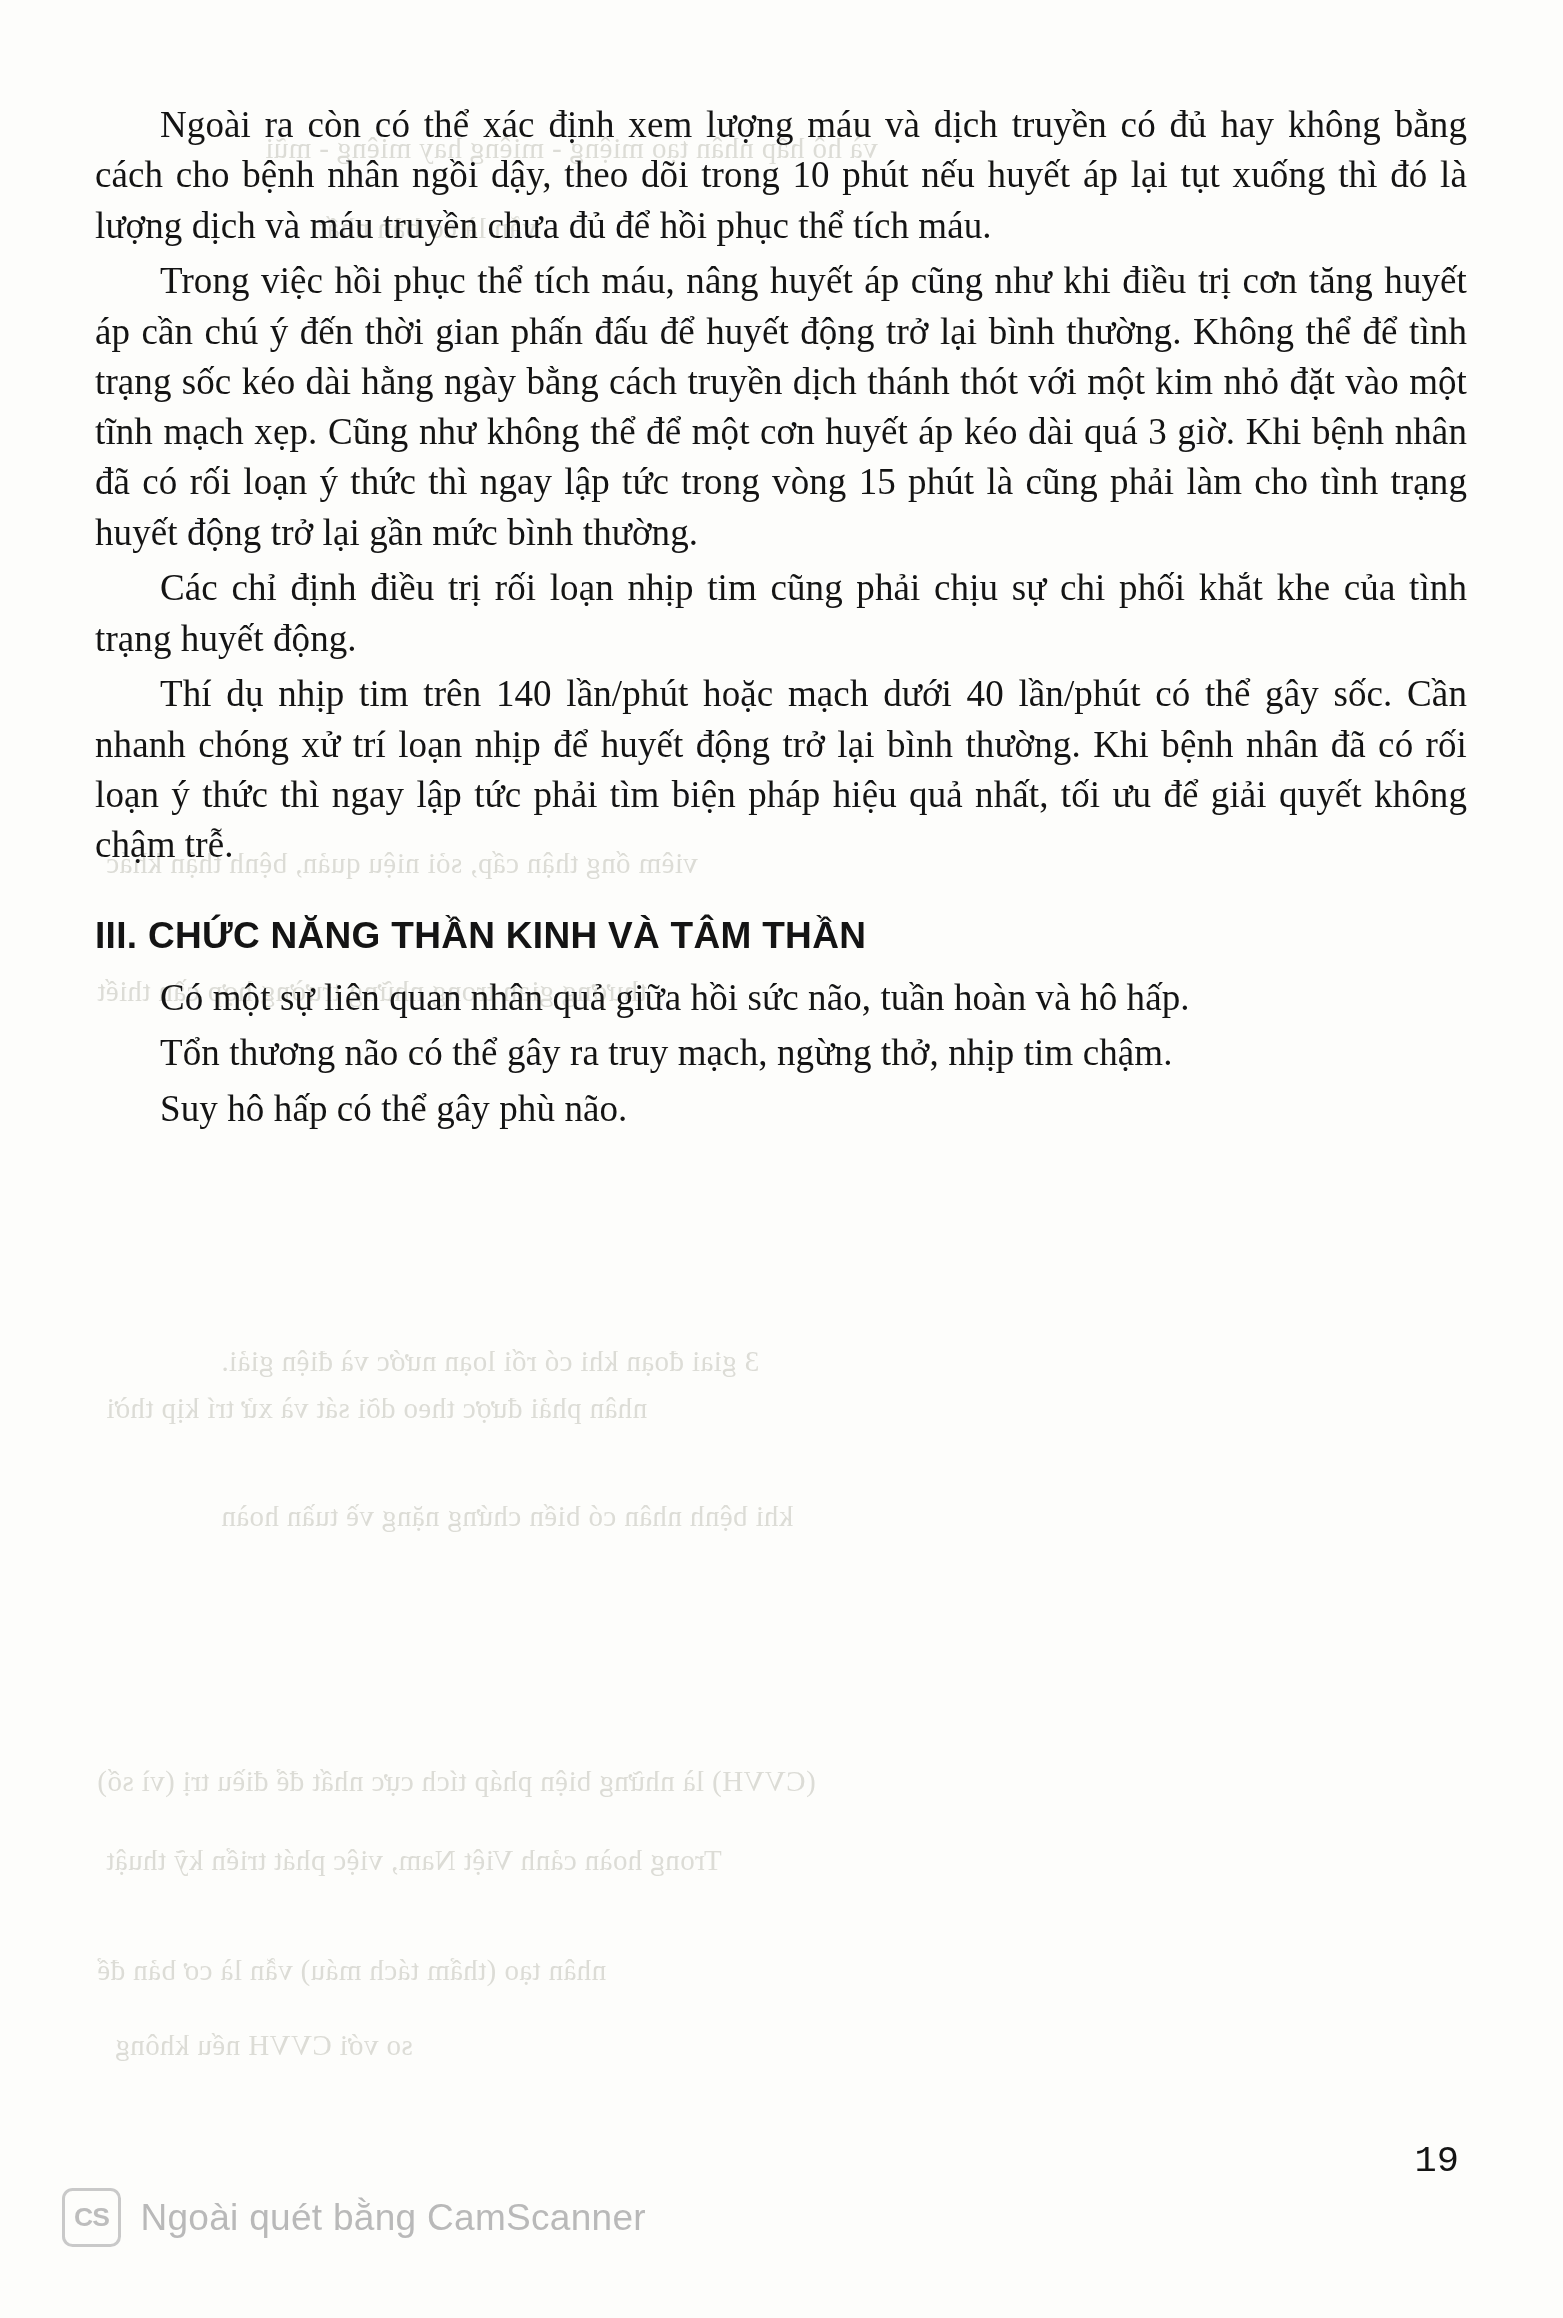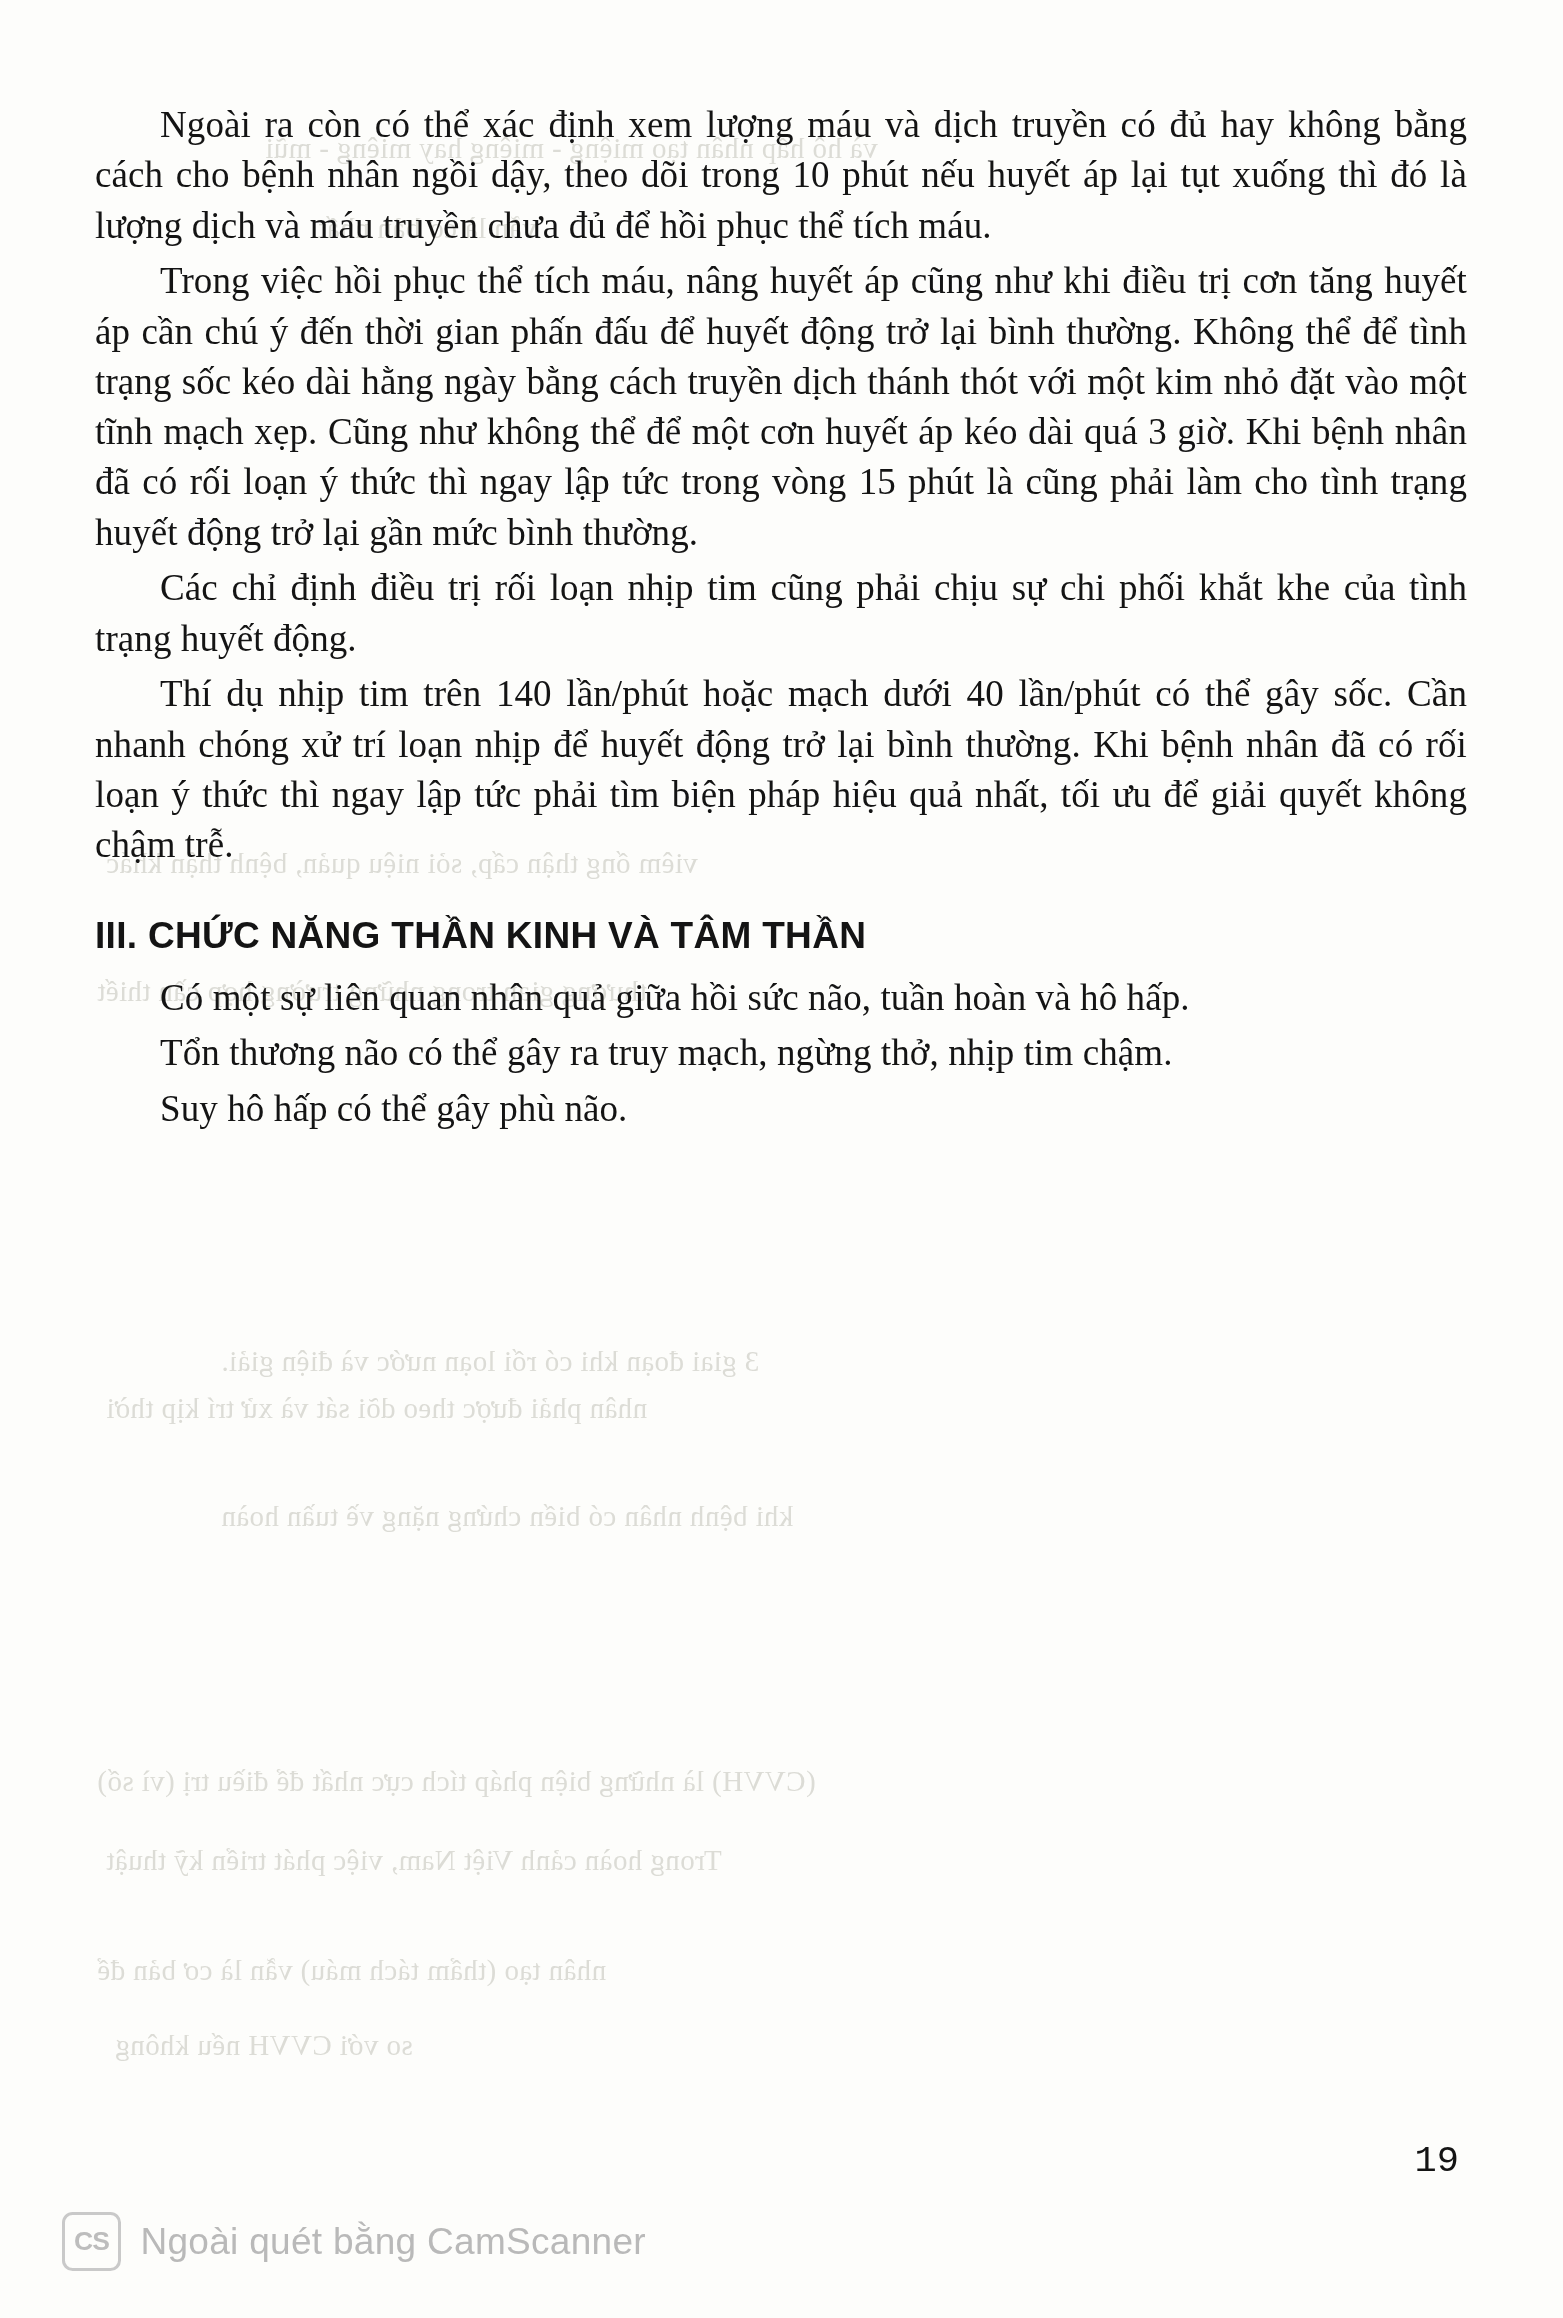--- a/index.html
+++ b/index.html
@@ -65,21 +65,21 @@
     position: absolute;
     right: 104px;
     bottom: 137px;
     font-size: 37px;
     font-family: Liberation Mono, monospace;
   }
 
   .watermark {
     position: absolute;
     left: 62px;
-    bottom: 48px;
+    bottom: 72px;
     display: flex;
     align-items: center;
     gap: 19.4px;
   }
   .watermark .cs-logo {
     width: 53px;
     height: 53px;
     border: 3.5px solid #c9c9c9;
     border-radius: 10.6px;
     display: flex;

